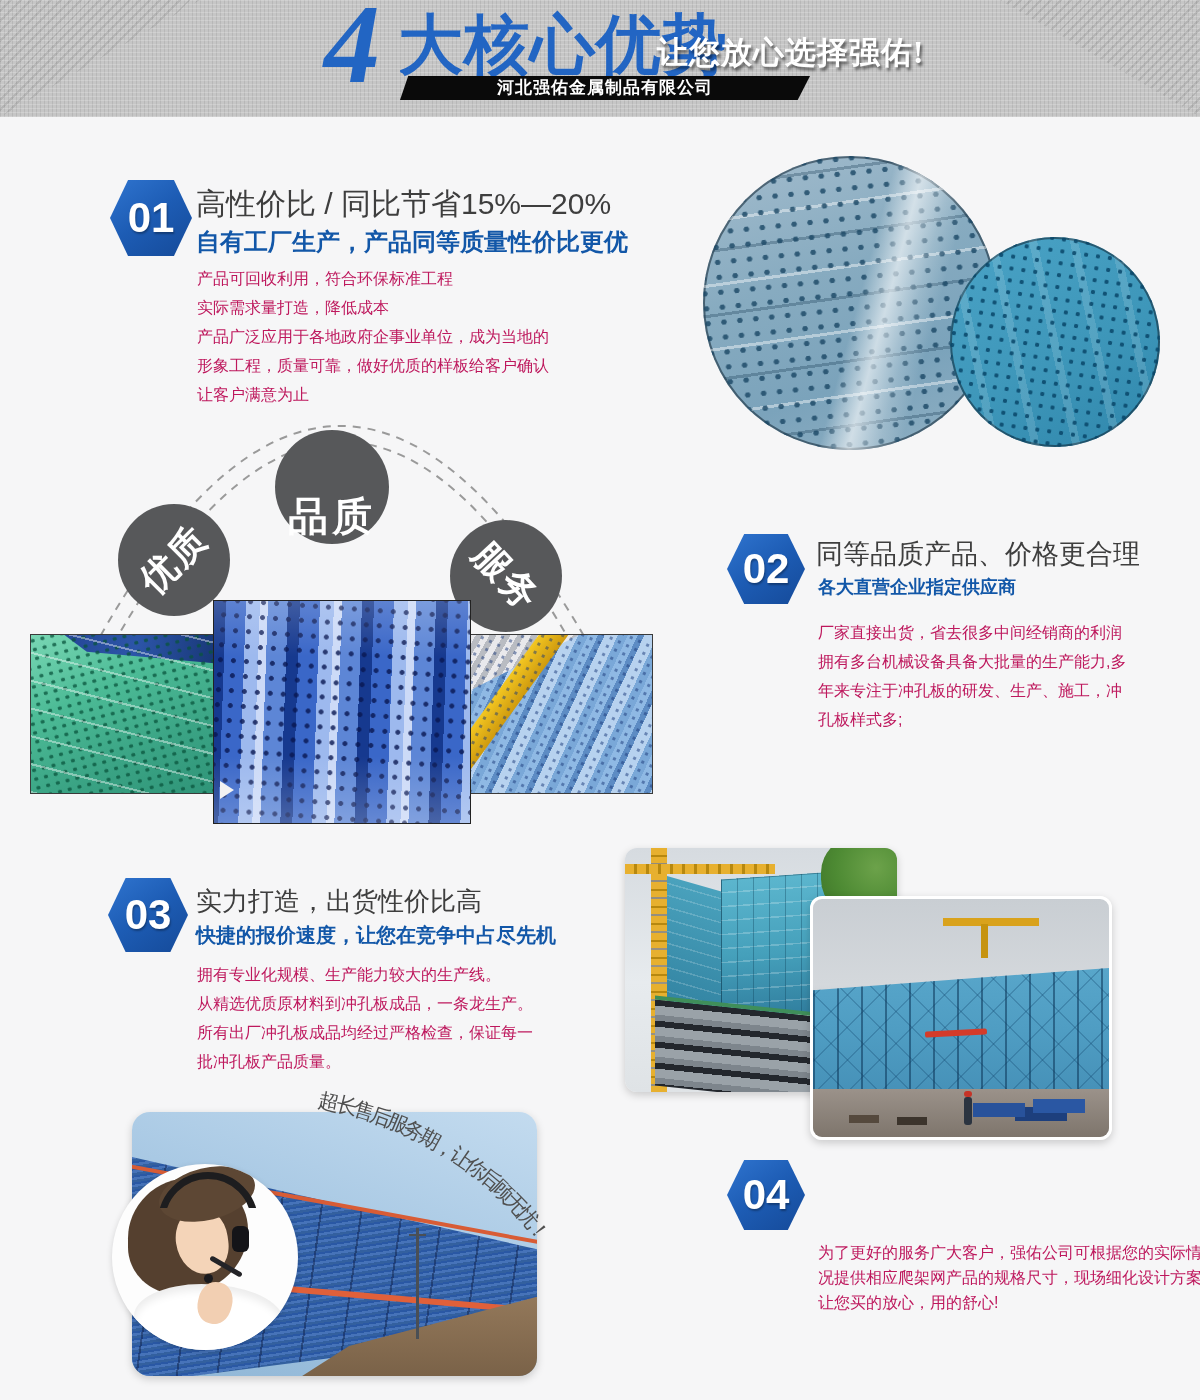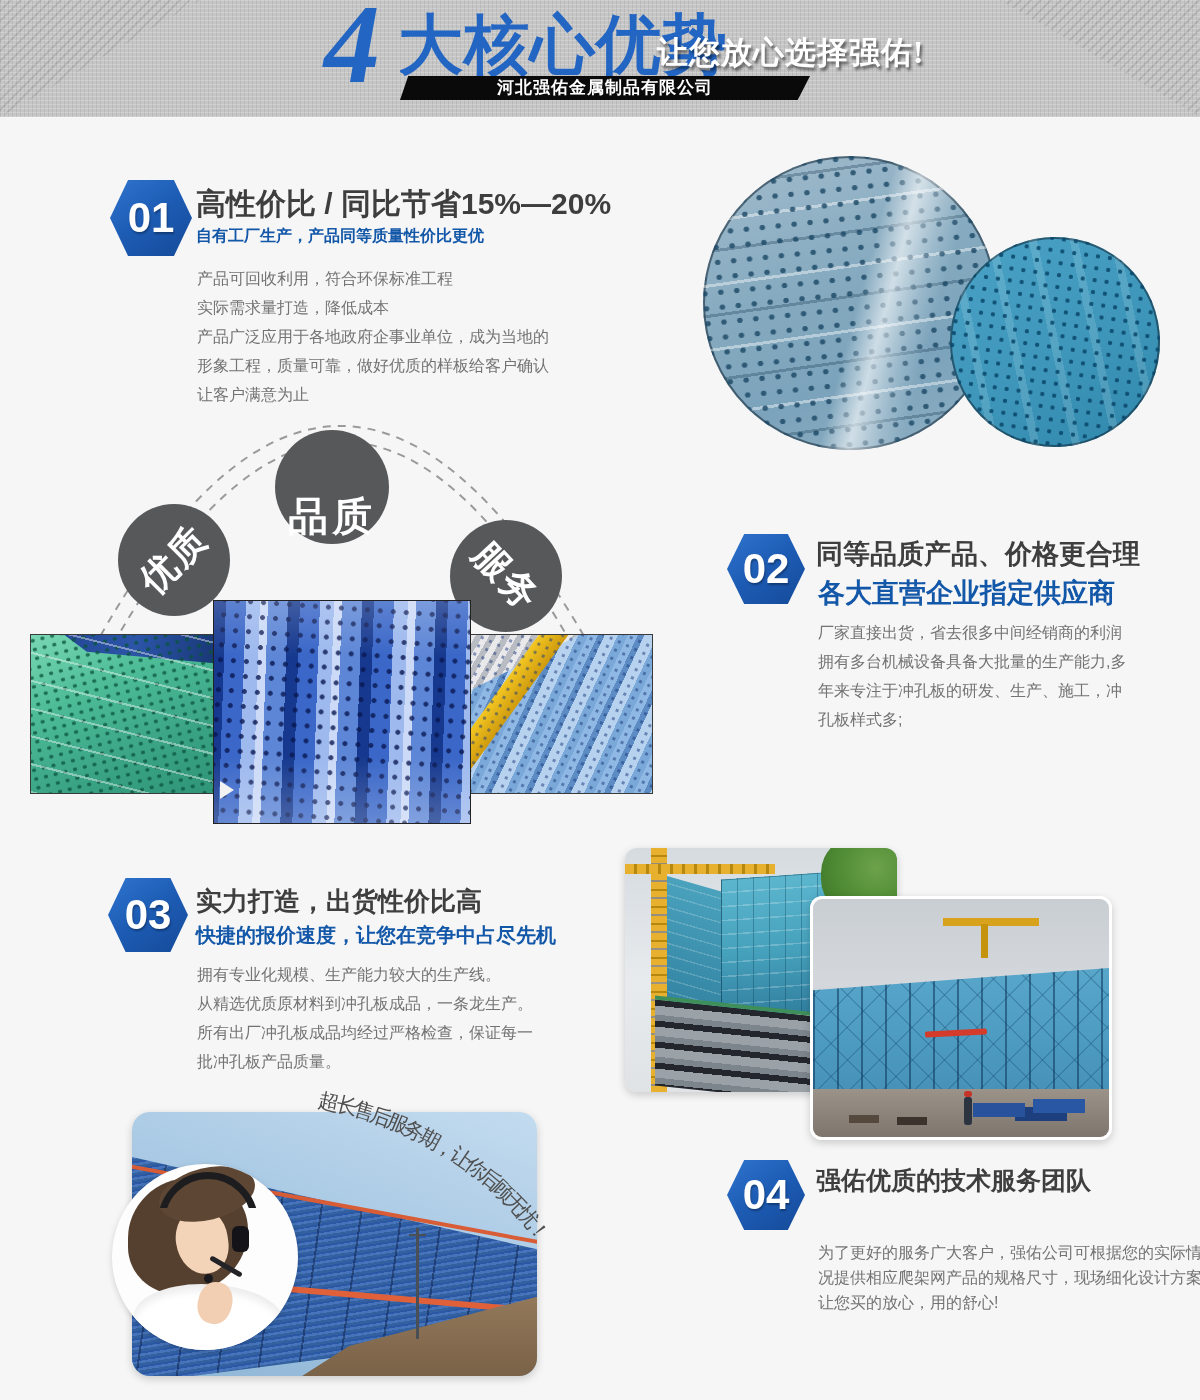--- a/index.html
+++ b/index.html
@@ -25,32 +25,32 @@
   .hbanner{position:absolute;left:400px;top:76px;width:410px;height:24px;background:#0a0a0a;
         clip-path:polygon(2% 0,100% 0,97% 100%,0 100%);text-align:center;}
   .hbanner span{color:#fff;font-size:17px;font-weight:bold;line-height:24px;letter-spacing:1px;}
 
   
   .hex{position:absolute;display:flex;align-items:center;justify-content:center;
        background:linear-gradient(145deg,#2f74cf 0%,#1d5cb4 48%,#154a99 100%);
        clip-path:polygon(0 50%,22% 0,78% 0,100% 50%,78% 100%,22% 100%);}
   .hexnum{font-family:Liberation Sans, sans-serif;font-weight:bold;color:#fff;font-size:42px;
        text-shadow:1px 2px 2px rgba(0,0,0,.3);}
-  .title{position:absolute;font-weight:bold;color:#3e3e3e;white-space:nowrap;}
+  .title{position:absolute;font-weight:normal;color:#3e3e3e;white-space:nowrap;}
   .subtitle{position:absolute;font-family:"Liberation Serif",serif;font-weight:bold;color:#1257a8;white-space:nowrap;}
-  .body{position:absolute;font-size:16px;color:#737373;line-height:29px;white-space:nowrap;}
+  .body{position:absolute;font-size:16px;color:#be185d;line-height:29px;white-space:nowrap;}
 
   .s1-hex{left:110px;top:180px;width:82px;height:76px;}
   .s1-title{left:196px;top:184px;font-size:30px;}
-  .s1-sub{left:196px;top:226px;font-size:16px;}
+  .s1-sub{left:196px;top:226px;font-size:24px;}
   .s1-body{left:197px;top:264px;}
 
   .s2-hex{left:727px;top:534px;width:78px;height:70px;}
   .s2-title{left:816px;top:536px;font-size:27px;font-family:"Liberation Serif",serif;}
-  .s2-sub{left:818px;top:575px;font-size:27px;}
+  .s2-sub{left:818px;top:575px;font-size:18px;}
   .s2-body{left:818px;top:618px;}
 
   .s3-hex{left:108px;top:878px;width:80px;height:74px;}
   .s3-title{left:196px;top:884px;font-size:26px;font-family:"Liberation Serif",serif;}
   .s3-sub{left:196px;top:922px;font-size:20px;}
   .s3-body{left:197px;top:960px;}
 
   .s4-hex{left:727px;top:1160px;width:78px;height:70px;text-align:right;}
   .s4-title{left:816px;top:1164px;font-size:25px;}
   .s4-sub{left:822px;top:1200px;font-size:21px;}
@@ -354,20 +354,19 @@
     <div class="headband"></div>
     <div class="earcup"></div>
     <div class="hand"></div>
     <div class="mic"></div>
     <div class="mictip"></div>
   </div>
 
   <div class="hex s4-hex">
     <span class="hexnum">04</span>
   </div>
-  <div class="title s4-title">强佑优质的技术服务团队</div>
   <div class="body s4-body">
     <div>为了更好的服务广大客户，强佑公司可根据您的实际情</div>
     <div>况提供相应爬架网产品的规格尺寸，现场细化设计方案</div>
     <div>让您买的放心，用的舒心!</div>
   </div>
 
 </div>
 
 </body></html>

